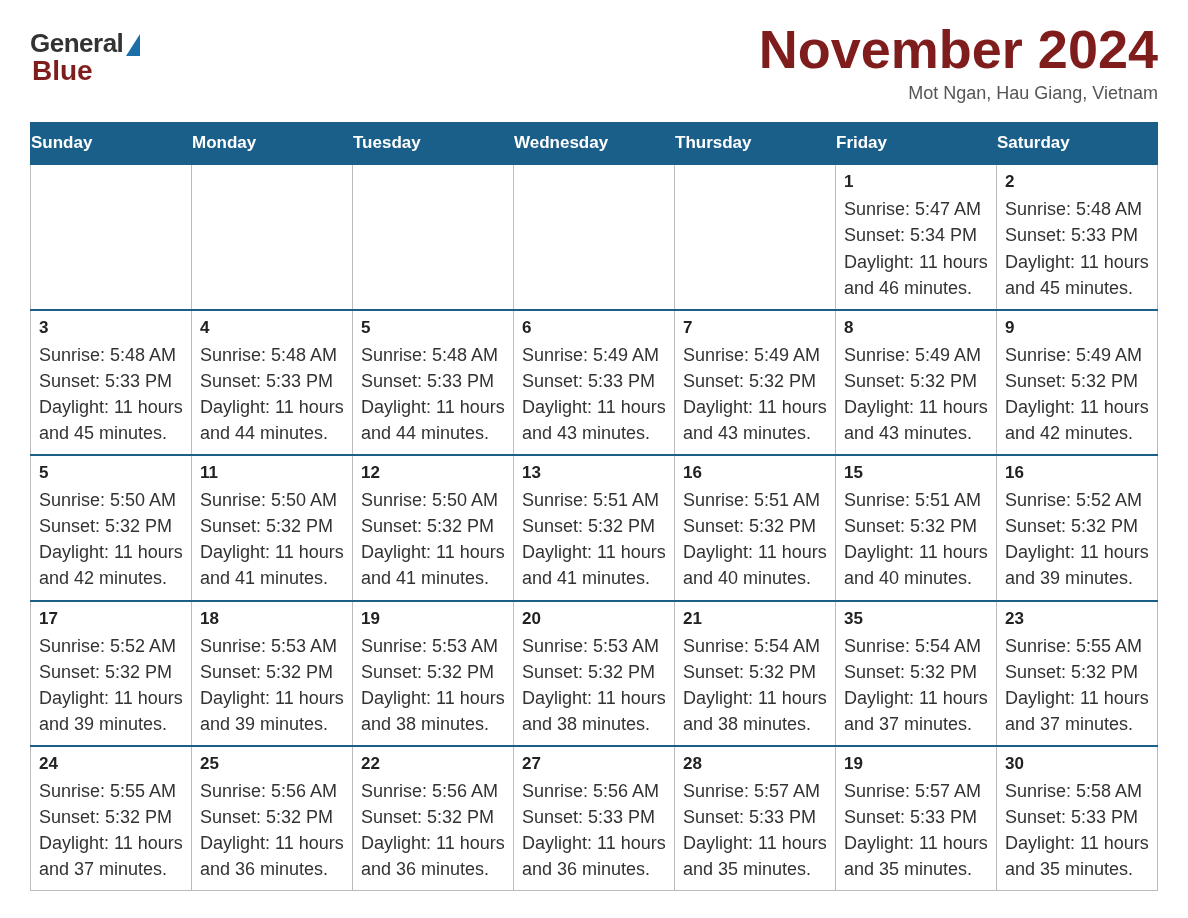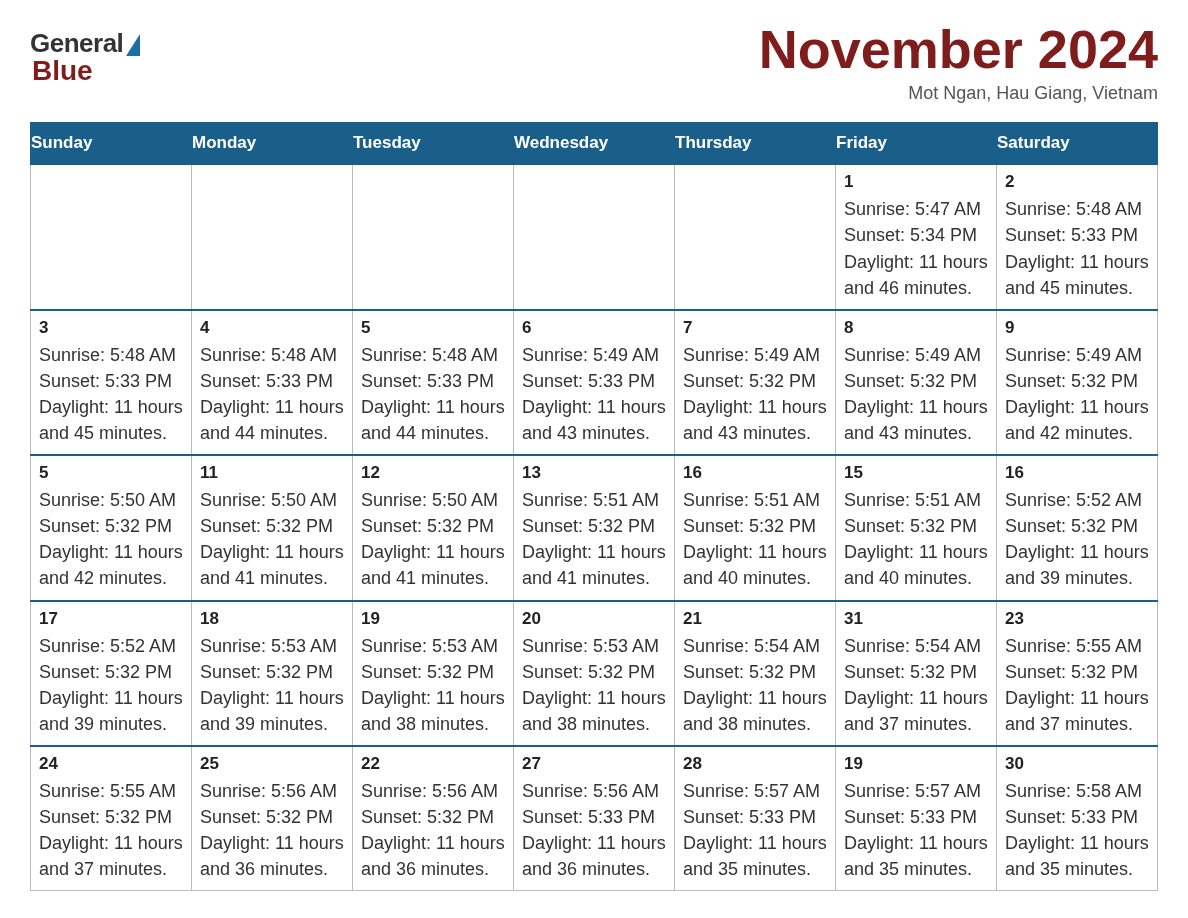--- a/index.html
+++ b/index.html
@@ -231,21 +231,21 @@
         </td>
         <td>
           <span class="day-number">20</span>
           <div class="day-info">Sunrise: 5:53 AM<br>Sunset: 5:32 PM<br>Daylight: 11 hours and 38 minutes.</div>
         </td>
         <td>
           <span class="day-number">21</span>
           <div class="day-info">Sunrise: 5:54 AM<br>Sunset: 5:32 PM<br>Daylight: 11 hours and 38 minutes.</div>
         </td>
         <td>
-          <span class="day-number">31</span>
+          <span class="day-number">35</span>
           <div class="day-info">Sunrise: 5:54 AM<br>Sunset: 5:32 PM<br>Daylight: 11 hours and 37 minutes.</div>
         </td>
         <td>
           <span class="day-number">23</span>
           <div class="day-info">Sunrise: 5:55 AM<br>Sunset: 5:32 PM<br>Daylight: 11 hours and 37 minutes.</div>
         </td>
       </tr>
       <tr>
         <td>
           <span class="day-number">24</span>

